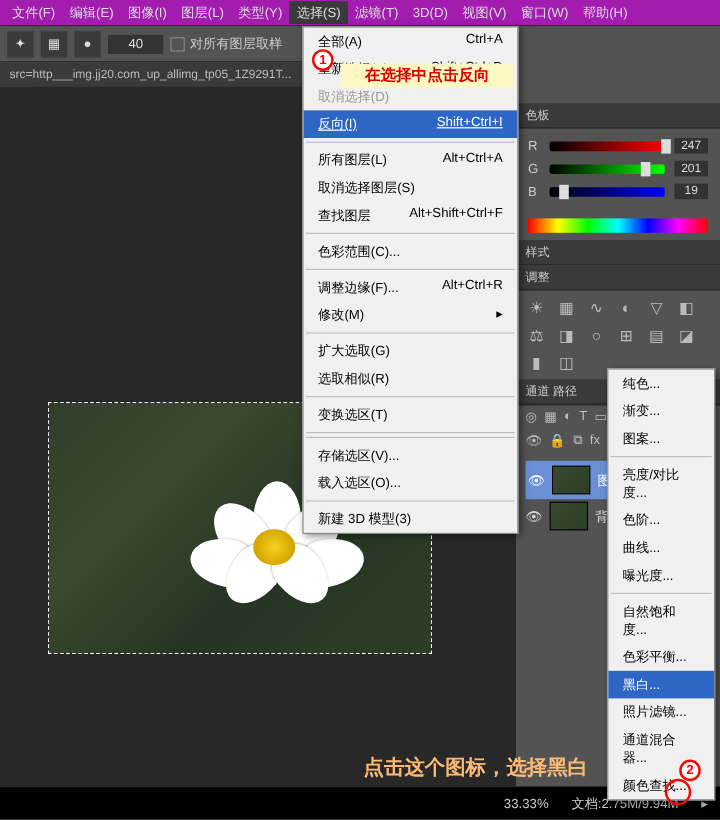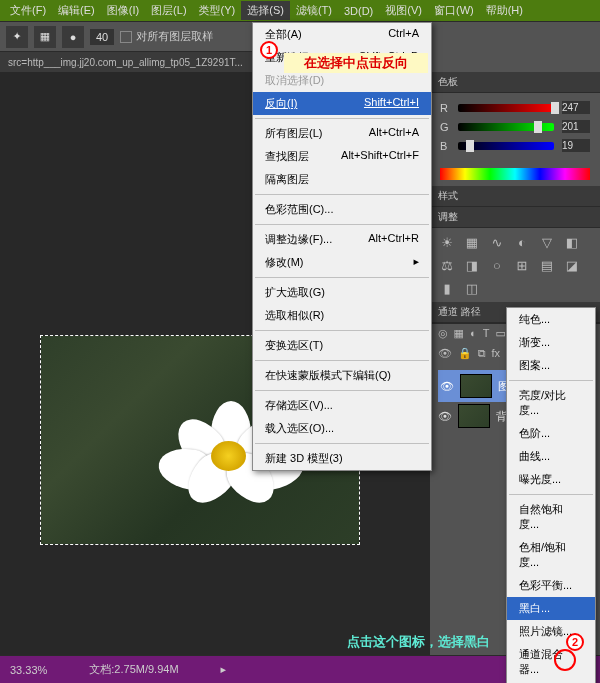--- a/index.html
+++ b/index.html
@@ -1,44 +1,44 @@
 <!DOCTYPE html>
 <html><head>
 <meta charset="utf-8">
 <style>
 * { margin:0; padding:0; box-sizing:border-box; font-family:"Microsoft YaHei",sans-serif; font-size:11px; }
 body { background:#535353; width:600px; height:683px; overflow:hidden; position:relative; color:#ddd; }
-.menubar { background:#4d7c0f; height:22px; display:flex; align-items:center; padding:0 4px; border-bottom:1px solid #2a2a2a; }
+.menubar { background:#a21caf; height:22px; display:flex; align-items:center; padding:0 4px; border-bottom:1px solid #2a2a2a; }
 .menubar span { padding:2px 6px; color:#ddd; cursor:default; }
 .menubar span.active { background:#3a3a3a; }
 .toolbar { background:#535353; height:30px; display:flex; align-items:center; padding:0 6px; gap:6px; border-bottom:1px solid #2a2a2a; }
 .toolbar .tool-ico { width:22px; height:22px; display:flex; align-items:center; justify-content:center; background:#3a3a3a; }
 .toolbar .chk { display:flex; align-items:center; gap:4px; color:#ccc; }
 .tabstrip { background:#3a3a3a; height:20px; display:flex; align-items:center; padding:0 8px; color:#bbb; font-size:10px; }
 .canvas-area { position:absolute; top:72px; left:0; right:170px; bottom:28px; background:#282828; }
 .tools-left { position:absolute; left:0; top:72px; width:30px; bottom:28px; background:#535353; display:flex; flex-direction:column; gap:2px; padding:4px 3px; border-right:1px solid #2a2a2a;}
 .tools-left div { width:24px; height:24px; background:#3a3a3a; display:flex; align-items:center; justify-content:center; font-size:13px; }
 .image-holder { position:absolute; left:40px; top:263px; width:320px; height:210px; border:1px dashed #fff; }
 .leaf-bg { position:absolute; inset:0; background:linear-gradient(135deg,#2f3f2a 0%,#3a4a30 30%,#253522 60%,#2d3e28 100%); }
 .flower { position:absolute; left:130px; top:65px; width:120px; height:100px; }
 .petal { position:absolute; width:40px; height:55px; background:#fff; border-radius:50% 50% 50% 50% / 60% 60% 40% 40%; box-shadow:0 1px 2px rgba(0,0,0,.3); }
 .flower .ctr { position:absolute; left:40px; top:40px; width:35px; height:30px; background:radial-gradient(circle,#f5d020 0%,#d4a500 70%); border-radius:50%; }
-.statusbar { position:absolute; bottom:0; left:0; right:0; height:28px; background:#701a75; display:flex; align-items:center; padding:0 10px; gap:42px; color:#ccc; font-size:10px; border-top:1px solid #2a2a2a;}
-
-.panels { position:absolute; right:0; top:22px; width:170px; bottom:0; background:#535353;margin-left:36px; }
+.statusbar { position:absolute; bottom:0; left:0; right:0; height:28px; background:#000000; display:flex; align-items:center; padding:0 10px; gap:19px; color:#ccc; font-size:10px; border-top:1px solid #2a2a2a;justify-content:flex-end;}
+
+.panels { position:absolute; right:0; top:36px; width:170px; bottom:0; background:#535353;margin-left:36px; }
 .pnl-head { background:#3a3a3a; padding:3px 8px; color:#ccc; font-size:10px; border-bottom:1px solid #2a2a2a;}
 .color-sliders { padding:8px 10px; }
 .slider-row { display:flex; align-items:center; gap:8px; margin-bottom:6px; }
 .slider-row .lbl { width:10px; color:#ccc; }
 .slider-row .track { flex:1; height:8px; position:relative; border-radius:2px; }
 .slider-row .track.r { background:linear-gradient(to right,#000,#ff0000); }
 .slider-row .track.g { background:linear-gradient(to right,#000,#00ff00); }
 .slider-row .track.b { background:linear-gradient(to right,#000,#0000ff); }
 .slider-row .thumb { position:absolute; top:-2px; width:8px; height:12px; background:#ddd; }
-.slider-row .val { width:28px; background:#333; color:#ddd; font-size:10px; padding:1px 0;}
+.slider-row .val { width:28px; background:#333; color:#ddd; text-align:center; font-size:10px; padding:1px 0;}
 .spectrum { height:12px; background:linear-gradient(to right,#f00,#ff0,#0f0,#0ff,#00f,#f0f,#f00); margin:2px 10px 6px; }
 .adj-icons { padding:6px 8px; display:flex; flex-wrap:wrap; gap:7px; }
 .adj-icons span { width:18px; height:16px; display:flex; align-items:center; justify-content:center; color:#bbb; font-size:13px;}
 .layer-strip { padding:6px 8px; }
 .layer-row { display:flex; align-items:center; gap:6px; padding:2px 0;}
 .layer-row.sel { background:#6a8fd6; color:#fff; padding:4px 2px;}
 .layer-thumb { width:32px; height:24px; background:#fff; border:1px solid #000;}
 .layer-thumb.bg { background:linear-gradient(135deg,#3a4a30,#2d3e28);}
 .layer-opts { display:flex; gap:6px; padding:4px 8px; font-size:12px; color:#bbb;}
 
@@ -49,21 +49,21 @@
 .select-menu .sep { height:1px; background:#c0c0c0; margin:3px 2px; }
 
 .adj-menu { position:absolute; right:4px; top:307px; width:90px; background:#f0f0f0; border:1px solid #8a8a8a; color:#000; box-shadow:2px 2px 6px rgba(0,0,0,.5); z-index:9;}
 .adj-menu .item { padding:4px 12px; cursor:default; }
 .adj-menu .item.hl { background:#2d66c4; color:#fff; }
 .adj-menu .sep { height:1px; background:#c0c0c0; margin:3px 2px; }
 
 .call1 { position:absolute; left:260px; top:26px; z-index:20; display:flex; align-items:center; }
 .badge { width:18px; height:18px; border-radius:50%; background:#fff; border:2px solid red; color:red; font-weight:bold; text-align:center; line-height:15px;}
 .call1 .txt { background:#fef9c3; color:#d00; margin-left:6px; padding:1px 20px; font-size:13px; font-weight:bold;margin-top:27px;}
-.call2-txt { position:absolute; bottom:32px; right:110px; color:#5eead4; font-size:13px; font-weight:bold; z-index:20; }
+.call2-txt { position:absolute; bottom:32px; right:110px; color:#fdba74; font-size:17px; font-weight:bold; z-index:20; }
 .ring2 { position:absolute; right:24px; bottom:12px; width:22px; height:22px; border:2px solid red; border-radius:50%; z-index:20;}
 .ring2 .badge { position:absolute; top:-18px; right:-10px;}
 .mini-icons { display:flex; gap:6px; padding:3px 8px; color:#bbb; font-size:11px; border-top:1px solid #2a2a2a;}
 .bottom-icons { position:absolute; bottom:4px; right:6px; display:flex; gap:8px; color:#aaa; font-size:12px;}
 </style>
 </head>
 <body>
 
 <div class="menubar">
   <span>文件(F)</span>
@@ -76,21 +76,21 @@
   <span>3D(D)</span>
   <span>视图(V)</span>
   <span>窗口(W)</span>
   <span>帮助(H)</span>
 </div>
 
 <div class="toolbar">
   <div class="tool-ico">✦</div>
   <div class="tool-ico">▦</div>
   <div class="tool-ico">●</div>
-  <div style="background:#333;padding:2px 6px">40</div>
+  <div style="background:#333;padding:2px 17px">40</div>
   <div class="chk">
     <span style="width:12px;height:12px;border:1px solid #888;display:inline-block"></span>
     <span>对所有图层取样</span>
   </div>
 </div>
 
 <div class="tabstrip">src=http___img.jj20.com_up_allimg_tp05_1Z9291T...</div>
 
 <div class="tools-left">
   <div>✥</div>
@@ -132,27 +132,27 @@
     <div class="item hl">
       <span>反向(I)</span>
       <span>Shift+Ctrl+I</span>
     </div>
     <div class="sep"></div>
     <div class="item">
       <span>所有图层(L)</span>
       <span>Alt+Ctrl+A</span>
     </div>
     <div class="item">
+      <span>取消选择图层(S)</span>
+      <span></span>
+    </div>
+    <div class="item">
       <span>查找图层</span>
       <span>Alt+Shift+Ctrl+F</span>
     </div>
-    <div class="item">
-      <span>隔离图层</span>
-      <span></span>
-    </div>
     <div class="sep"></div>
     <div class="item">
       <span>色彩范围(C)...</span>
       <span></span>
     </div>
     <div class="sep"></div>
     <div class="item">
       <span>调整边缘(F)...</span>
       <span>Alt+Ctrl+R</span>
     </div>
@@ -168,24 +168,20 @@
     <div class="item">
       <span>选取相似(R)</span>
       <span></span>
     </div>
     <div class="sep"></div>
     <div class="item">
       <span>变换选区(T)</span>
       <span></span>
     </div>
     <div class="sep"></div>
-    <div class="item">
-      <span>在快速蒙版模式下编辑(Q)</span>
-      <span></span>
-    </div>
     <div class="sep"></div>
     <div class="item">
       <span>存储选区(V)...</span>
       <span></span>
     </div>
     <div class="item">
       <span>载入选区(O)...</span>
       <span></span>
     </div>
     <div class="sep"></div>
@@ -282,21 +278,20 @@
     <div class="item">纯色...</div>
     <div class="item">渐变...</div>
     <div class="item">图案...</div>
     <div class="sep"></div>
     <div class="item">亮度/对比度...</div>
     <div class="item">色阶...</div>
     <div class="item">曲线...</div>
     <div class="item">曝光度...</div>
     <div class="sep"></div>
     <div class="item">自然饱和度...</div>
-    <div class="item">色相/饱和度...</div>
     <div class="item">色彩平衡...</div>
     <div class="item hl">黑白...</div>
     <div class="item">照片滤镜...</div>
     <div class="item">通道混合器...</div>
     <div class="item">颜色查找...</div>
   </div>
 
 <div class="call1">
   <div class="badge">1</div>
   <div class="txt">在选择中点击反向</div>

